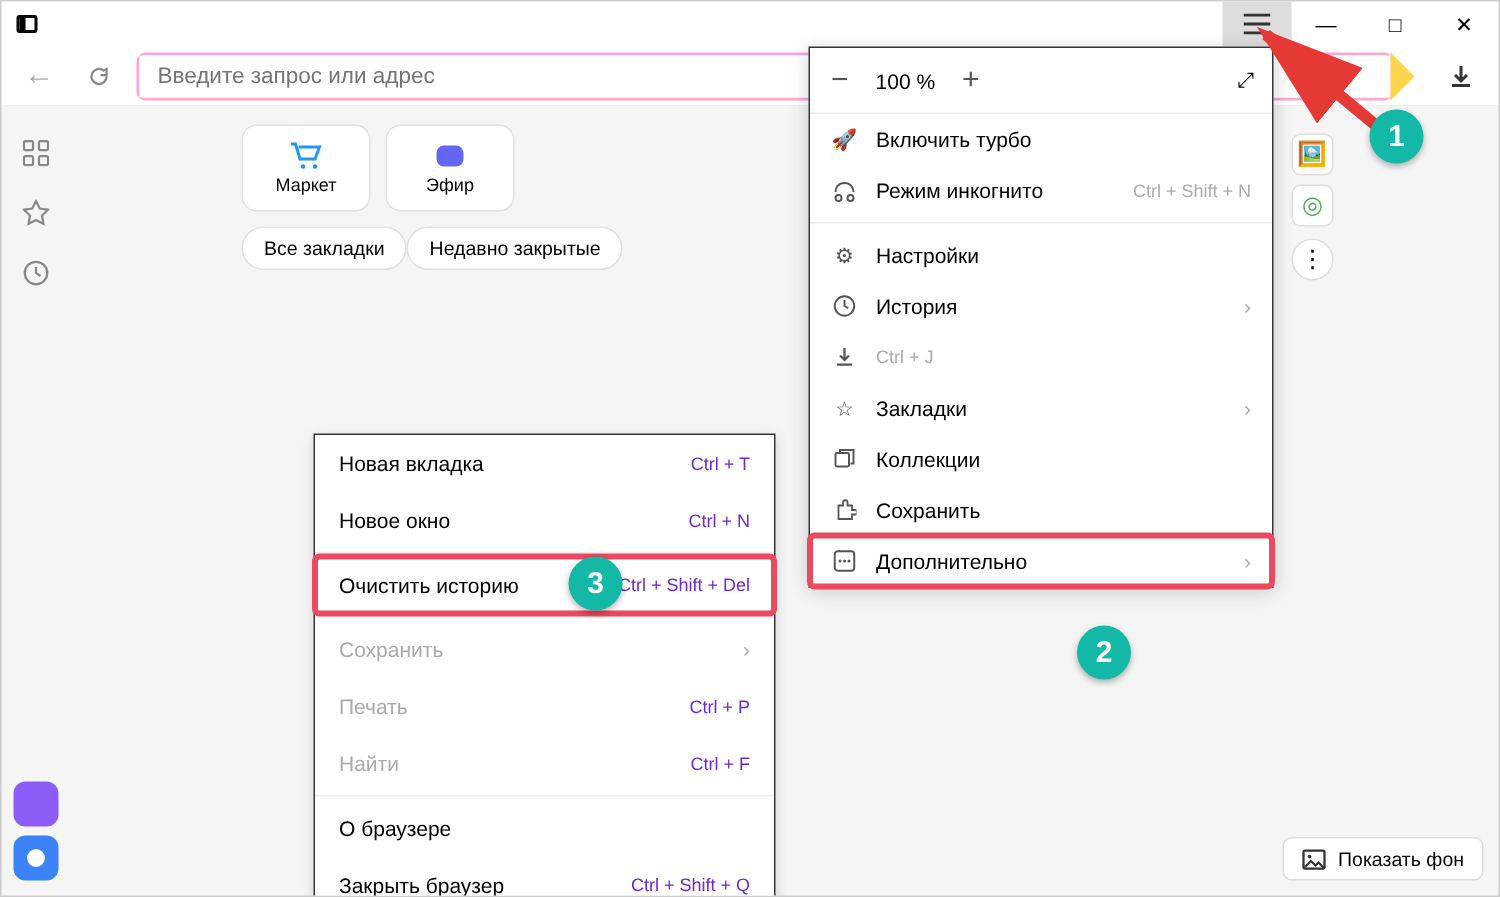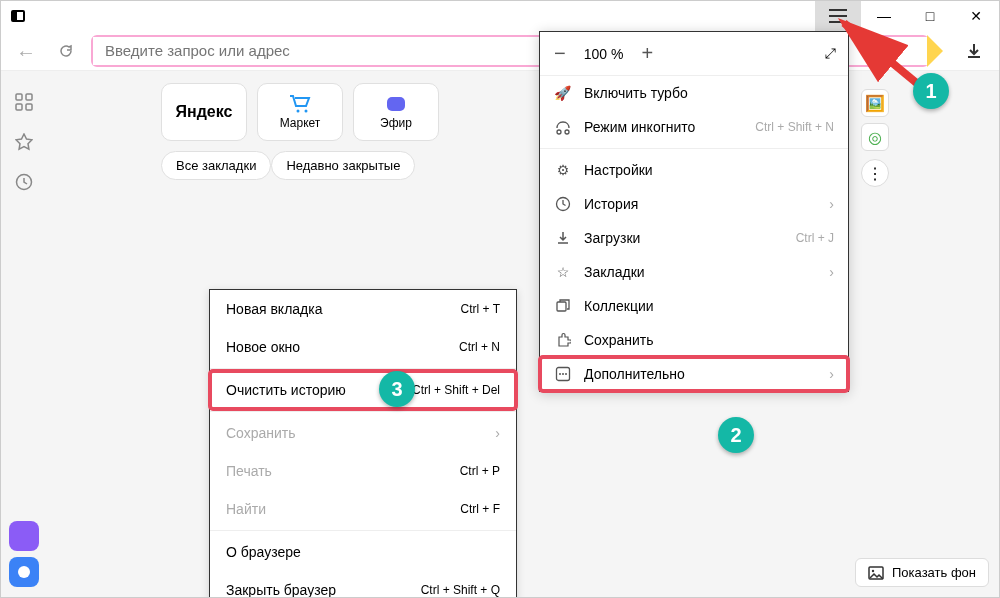--- a/index.html
+++ b/index.html
@@ -40,21 +40,21 @@
   .tile-icon { width: 24px; height: 20px; }
   
   .bookmark-tabs { position: absolute; left: 160px; top: 150px; display: flex; }
   .bookmark-tab { background: #fff; border: 1px solid #e0e0e0; border-radius: 16px; padding: 6px 14px; font-size: 13px; }
   
   
   .submenu { position: absolute; left: 208px; top: 288px; width: 308px; background: #fff; border: 1px solid #333; box-shadow: 0 2px 8px rgba(0,0,0,0.15); }
   .submenu-item { height: 38px; display: flex; align-items: center; padding: 0 16px; font-size: 14px; cursor: pointer; }
   .submenu-item.disabled { color: #aaa; }
   .submenu-label { flex: 1; }
-  .submenu-shortcut { font-size: 12px; color: #000000; }
+  .submenu-shortcut { font-size: 12px; color: #6d28d9; }
   .submenu-sep { height: 1px; background: #eee; margin: 2px 0; }
   .submenu-chevron { color: #aaa; }
   .highlight-red { outline: 4px solid #e84a5f; outline-offset: -2px; border-radius: 3px; }
   
   
   .mainmenu { position: absolute; right: 150px; top: 30px; width: 310px; background: #fff; border: 1px solid #333; box-shadow: 0 2px 12px rgba(0,0,0,0.2); }
   .mainmenu-zoom { height: 44px; display: flex; align-items: center; justify-content: center; gap: 18px; border-bottom: 1px solid #eee; font-size: 15px; }
   .zoom-btn { font-size: 20px; cursor: pointer; color: #555; }
   .zoom-value { font-size: 14px; }
   .expand-icon { margin-left: auto; margin-right: 12px; font-size: 14px; }
@@ -141,21 +141,20 @@
         <path d="M9 5v4l3 2" fill="none" stroke="#888" stroke-width="1.5"></path>
       </svg>
   </div>
   <div class="sidebar-bottom">
     <div class="alice-badge alice-purple"></div>
     <div class="alice-badge alice-blue"></div>
   </div>
 </div>
 
 <div class="tiles">
-  <div class="tile tile-main">Яндекс</div>
   <div class="tile">
     <svg class="tile-icon" viewBox="0 0 24 20">
         <path d="M2 2h3l3 10h10l3-8H7" fill="none" stroke="#2196f3" stroke-width="2"></path>
         <circle cx="10" cy="17" r="1.5" fill="#2196f3"></circle>
         <circle cx="18" cy="17" r="1.5" fill="#2196f3"></circle>
       </svg>
     <span>Маркет</span>
   </div>
   <div class="tile">
     <svg class="tile-icon" viewBox="0 0 24 20">
@@ -210,21 +209,20 @@
     </span>
     <span class="mainmenu-label">История</span>
     <span class="mainmenu-chevron">›</span>
   </div>
   <div class="mainmenu-item">
     <span class="mainmenu-icon">
       <svg width="16" height="16" viewBox="0 0 16 16">
           <path d="M8 2v8m-3-3l3 3 3-3M3 13h10" fill="none" stroke="#555" stroke-width="1.5"></path>
         </svg>
     </span>
-    <span class="mainmenu-label">Загрузки</span>
     <span class="mainmenu-shortcut">Ctrl + J</span>
   </div>
   <div class="mainmenu-item">
     <span class="mainmenu-icon">☆</span>
     <span class="mainmenu-label">Закладки</span>
     <span class="mainmenu-chevron">›</span>
   </div>
   <div class="mainmenu-item">
     <span class="mainmenu-icon">
       <svg width="16" height="16" viewBox="0 0 16 16">

